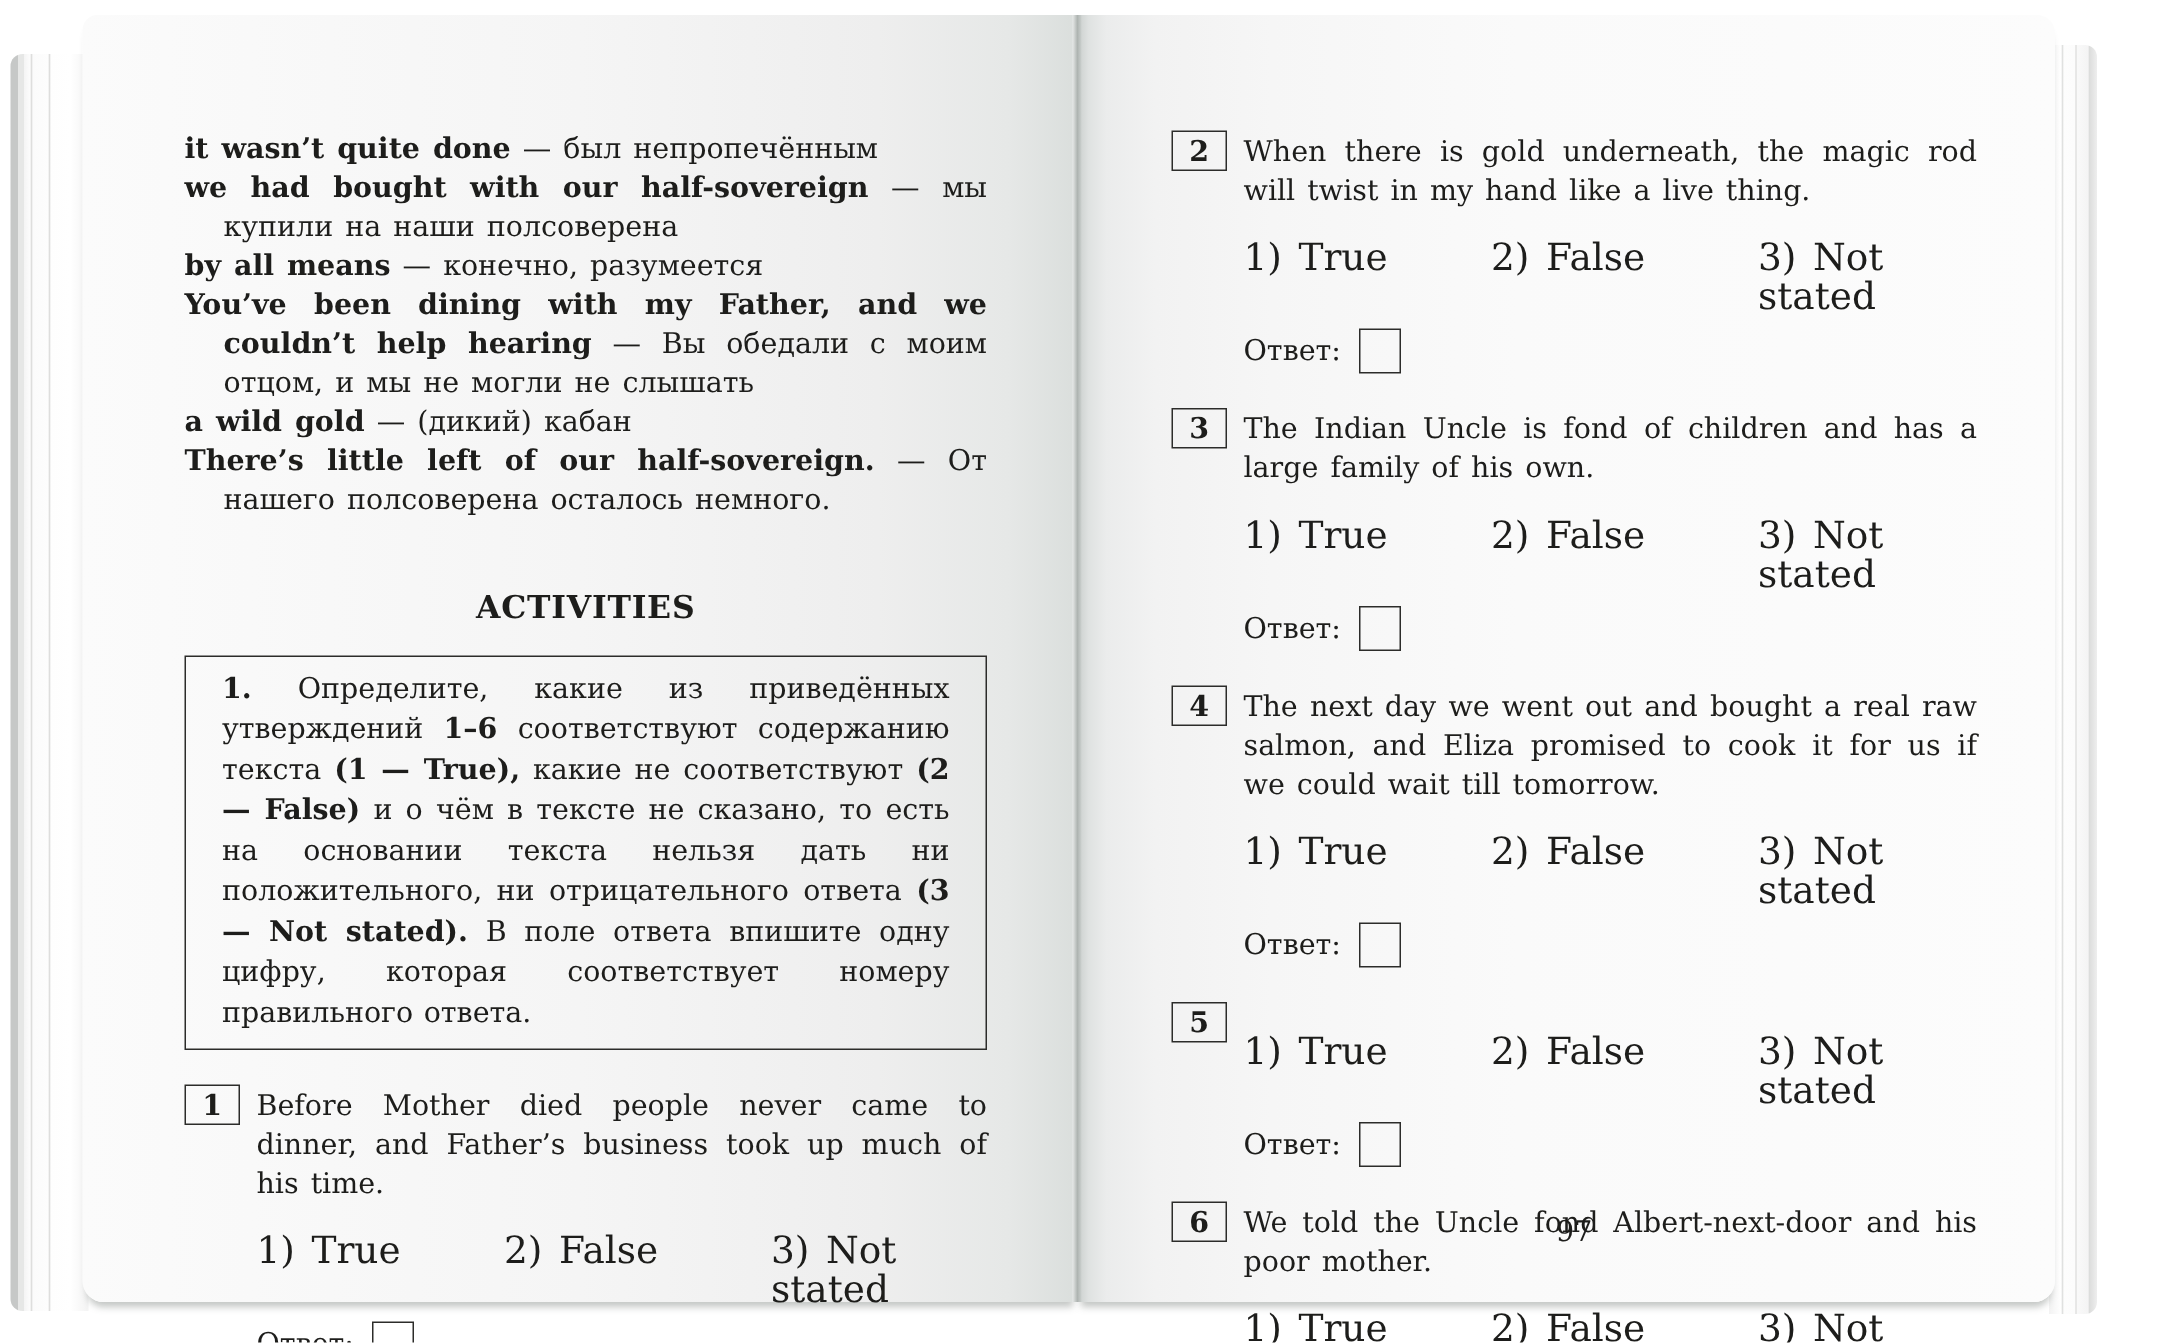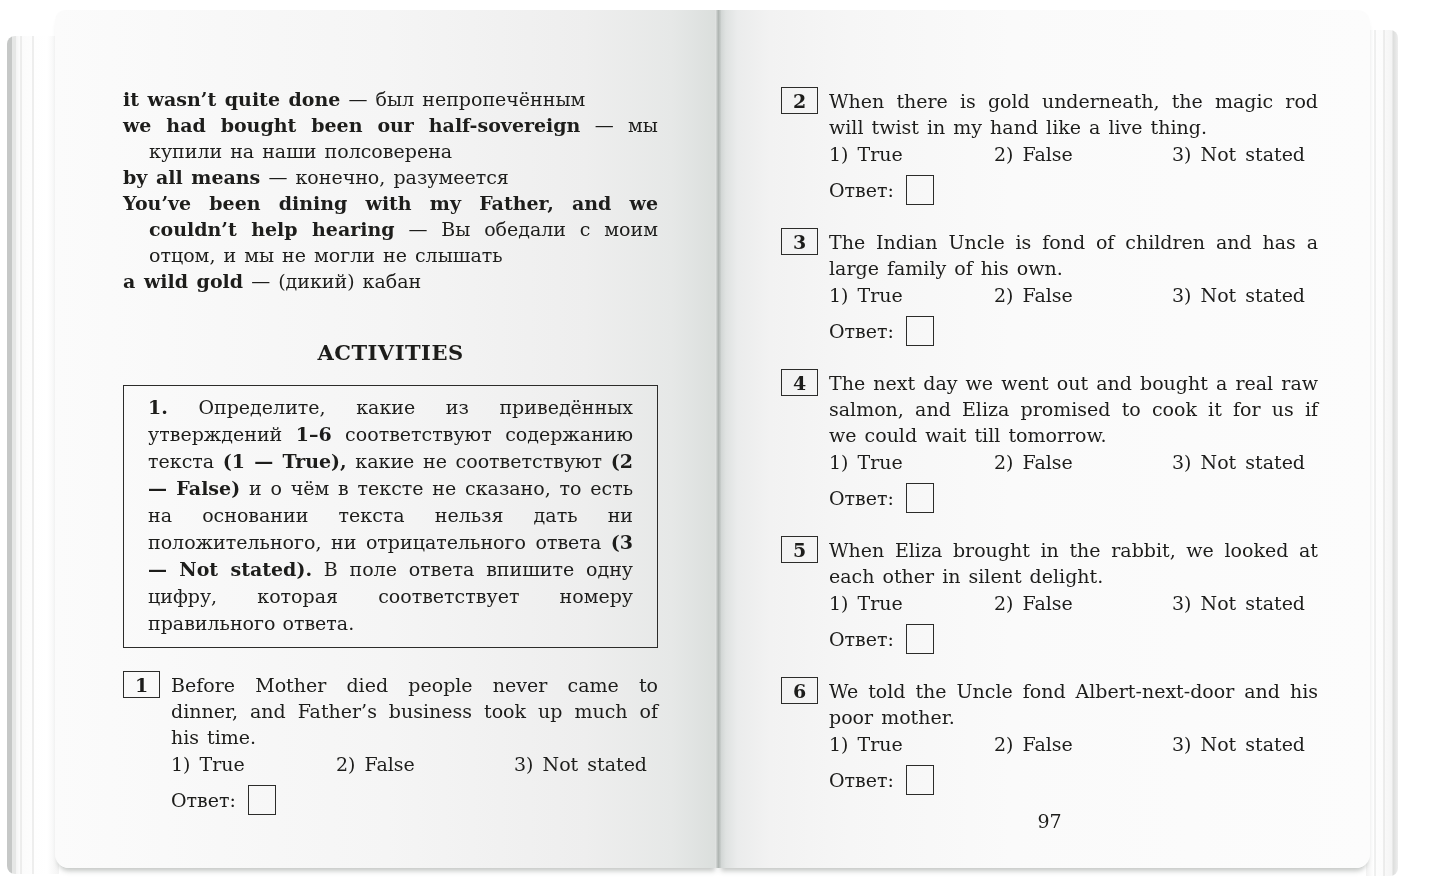--- a/index.html
+++ b/index.html
@@ -72,21 +72,21 @@
   
   .question { display:flex; align-items:flex-start; margin-bottom:24px; }
   .qnum {
     flex:0 0 37px; height:27px; margin-top:-1px; margin-right:11px;
     border:1.5px solid #2c2c2a; box-sizing:border-box;
     display:flex; align-items:center; justify-content:center;
     font-weight:bold; font-size:19px;
   }
   .qbody { flex:1; min-width:0; }
   .qtext { margin:0; font-size:19px; line-height:26px; text-align:justify; word-spacing:2px; }
-  .opts { display:flex; margin-top:1px; font-size:19px; line-height:26px; word-spacing:3px; }
+  .opts { display:flex; margin-top:19px; font-size:25px; line-height:26px; word-spacing:3px; }
   .opt-1 { width:165px; } .opt-2 { width:178px; } .opt-3 { flex:1; }
   .answer { display:flex; align-items:center; margin-top:8px; font-size:19px; }
   .answer-box {
     width:28px; height:30px; margin-left:12px; box-sizing:border-box;
     border:1.5px solid #2c2c2a; background:transparent;
   }
 
   .page-num {
     position:absolute; bottom:36px; left:68px; right:60px;
     text-align:center; font-size:19px;
@@ -103,38 +103,43 @@
   <div class="page page-left">
     <div class="content">
 
       <div class="vocab">
         <p>
           <b>it wasn’t quite done</b>
           <span>—</span>
           <span>был непропечённым</span>
         </p>
         <p>
-          <b>we had bought been our half-sovereign</b>
+          <b>we had bought with our half-sovereign</b>
           <span>—</span>
           <span>мы купили на наши полсоверена</span>
         </p>
         <p>
           <b>by all means</b>
           <span>—</span>
           <span>конечно, разумеется</span>
         </p>
         <p>
           <b>You’ve been dining with my Father, and we couldn’t help hearing</b>
           <span>—</span>
           <span>Вы обедали с моим отцом, и мы не могли не слышать</span>
         </p>
         <p>
           <b>a wild gold</b>
           <span>—</span>
           <span>(дикий) кабан</span>
+        </p>
+        <p>
+          <b>There’s little left of our half-sovereign.</b>
+          <span>—</span>
+          <span>От нашего полсоверена осталось немного.</span>
         </p>
       </div>
 
       <div class="activities">ACTIVITIES</div>
 
       <div class="instruction">
         <span><b>1.</b><span> Определите, какие из приведённых утверждений </span><b>1–6</b><span> соответствуют содержанию текста </span><b>(1 — True),</b><span> какие не соответствуют </span><b>(2 — False)</b><span> и о чём в тексте не сказано, то есть на основании текста нельзя дать ни положительного, ни отрицательного ответа </span><b>(3 — Not stated).</b><span> В поле ответа впишите одну цифру, которая соответствует номеру правильного ответа.</span></span>
       </div>
 
       <div class="question">
@@ -213,21 +218,20 @@
             <span class="answer-box"></span>
           </div>
         </div>
       </div>
 
       <div class="question">
         <div class="qnum">
           <span>5</span>
         </div>
         <div class="qbody">
-          <p class="qtext">When Eliza brought in the rabbit, we looked at each other in silent delight.</p>
           <div class="opts">
             <span class="opt-1">1) True</span>
             <span class="opt-2">2) False</span>
             <span class="opt-3">3) Not stated</span>
           </div>
           <div class="answer">
             <span>Ответ:</span>
             <span class="answer-box"></span>
           </div>
         </div>

